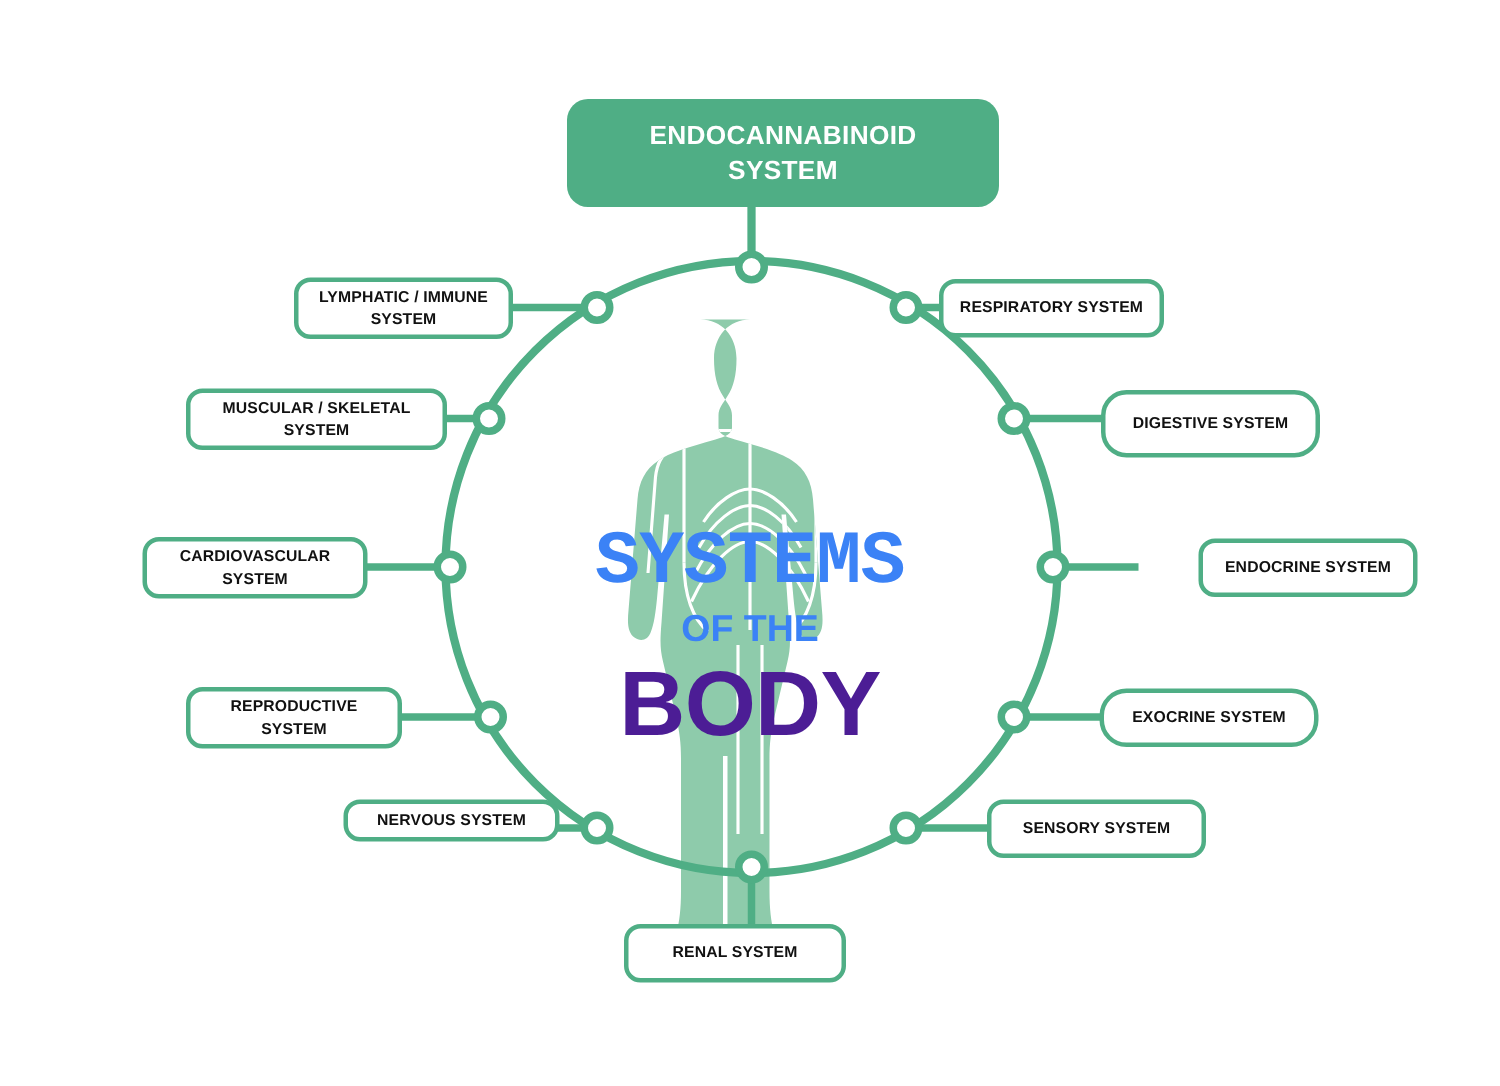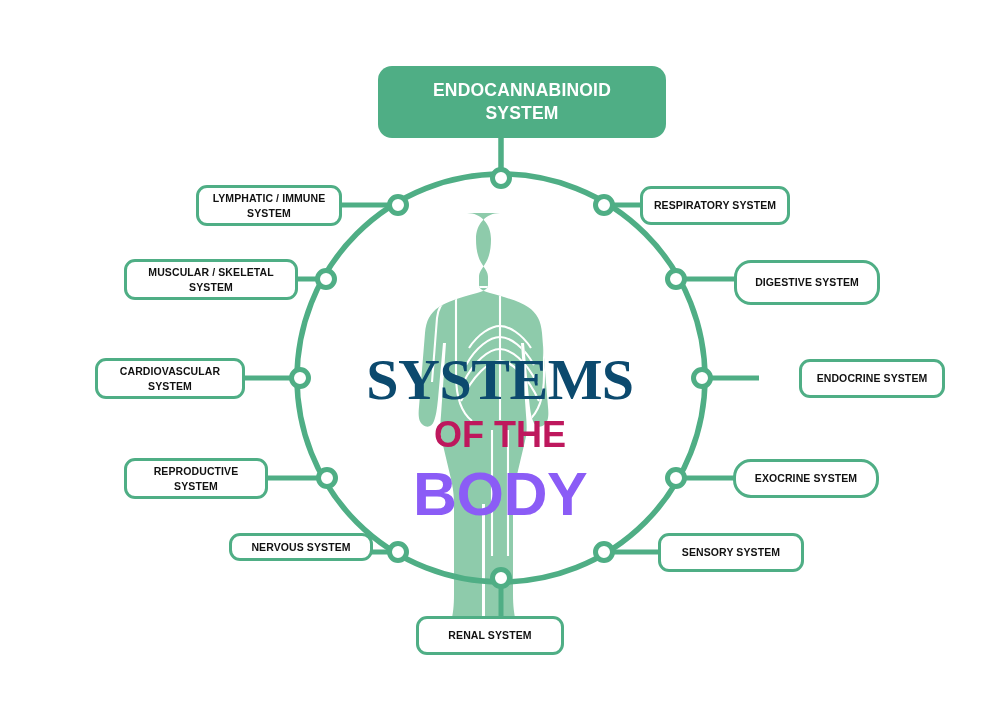--- a/index.html
+++ b/index.html
@@ -68,42 +68,42 @@
   
   .center-text {
     position: absolute;
     left: 300px; top: 352px;
     width: 400px;
     text-align: center;
     z-index: 4;
     pointer-events: none;
   }
   .center-text .line-systems {
-    font-family: Liberation Serif, serif;
-    font-size: 58px;
-    font-weight: bold;
-    color: #0c4a6e;
+    font-family: Liberation Mono, monospace;
+    font-size: 50px;
+    font-weight: bold;
+    color: #3b82f6;
     line-height: 0.95;
     letter-spacing: -0.5px;
     display: block;
   }
   .center-text .line-ofthe {
     font-family: "Liberation Sans Narrow", "Liberation Sans", sans-serif;
-    font-size: 36px;
-    font-weight: bold;
-    color: #be185d;
+    font-size: 25px;
+    font-weight: bold;
+    color: #3b82f6;
     line-height: 1.55;
     letter-spacing: 0px;
     display: block;
   }
   .center-text .line-body {
     font-family: "Liberation Sans Narrow", "Liberation Sans", sans-serif;
     font-size: 61px;
     font-weight: bold;
-    color: #8b5cf6;
+    color: #4c1d95;
     line-height: 1.02;
     letter-spacing: -0.5px;
     display: block;
   }
 </style>
 </head>
 <body>
 
 <div id="infographic">
 
@@ -305,21 +305,21 @@
 
   <div class="node-box" style="left:124px; top:458px; width:144px; height:41px;">
     <span class="label">REPRODUCTIVE
 SYSTEM</span>
   </div>
 
   <div class="node-box" style="left:198px; top:533px; width:144px; height:28px;margin-left:31px;">
     <span class="label">NERVOUS SYSTEM</span>
   </div>
 
-  <div class="node-box" style="left:640px; top:186px; width:150px; height:39px;">
+  <div class="node-box" style="left:626px; top:186px; width:150px; height:39px;">
     <span class="label">RESPIRATORY SYSTEM</span>
   </div>
 
   <div class="node-box" style="left:734px; top:260px; width:146px; height:45px;border-radius:17px;">
     <span class="label">DIGESTIVE SYSTEM</span>
   </div>
 
   <div class="node-box" style="left:799px; top:359px; width:146px; height:39px;">
     <span class="label">ENDOCRINE SYSTEM</span>
   </div>

